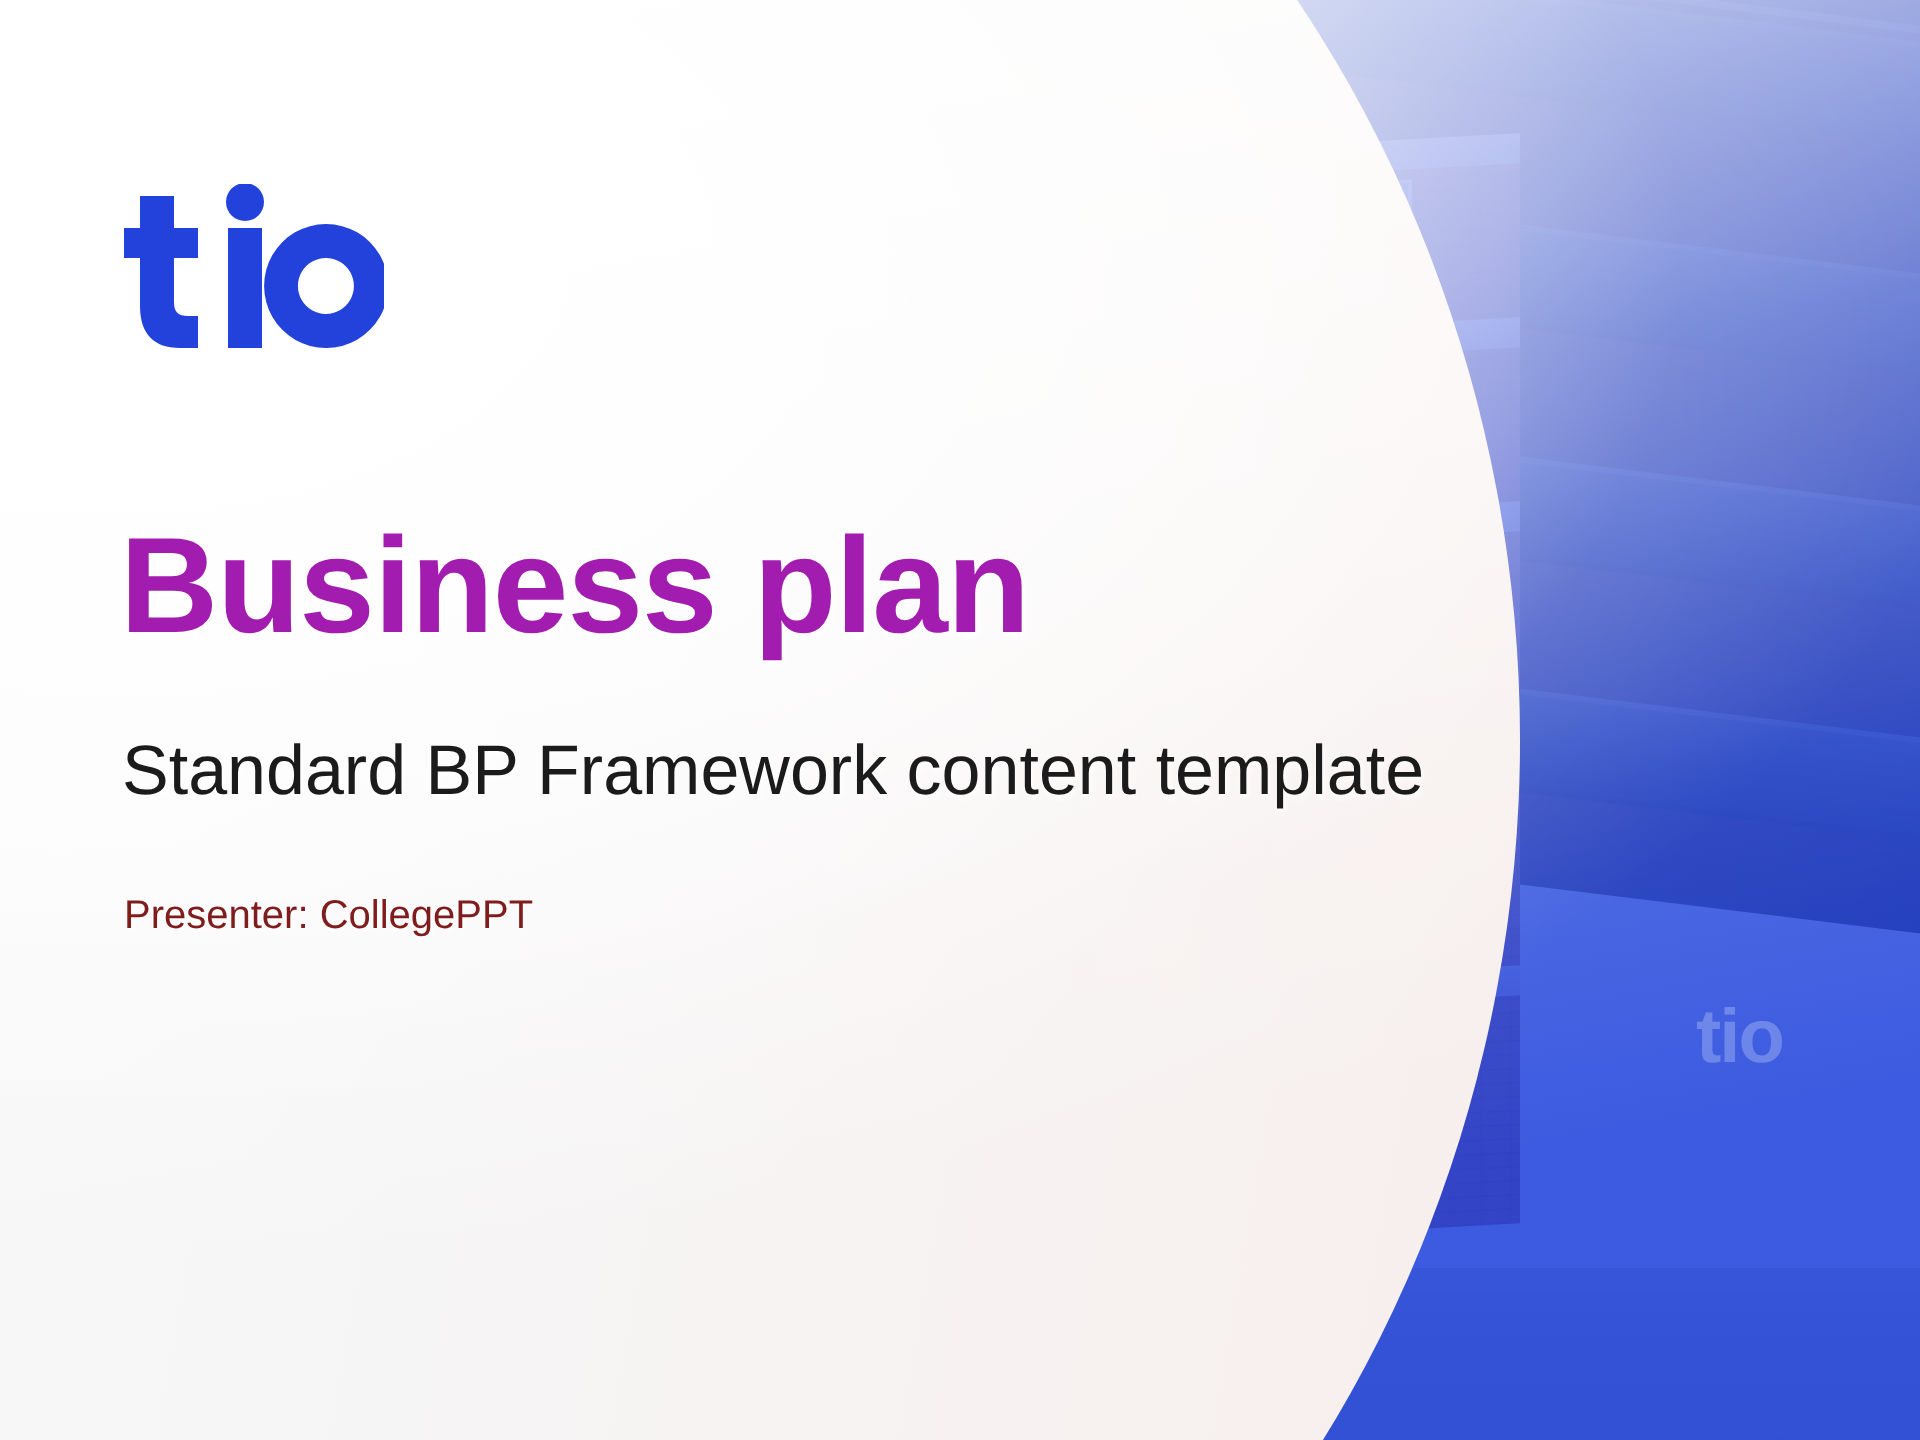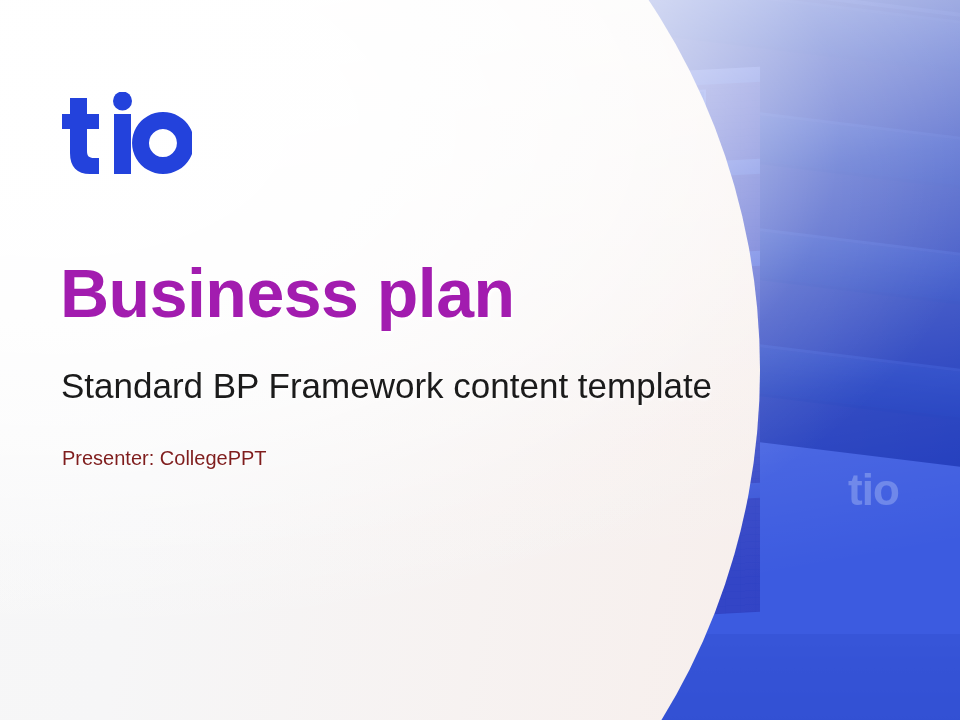--- a/index.html
+++ b/index.html
@@ -260,22 +260,22 @@
     font-size: 13px;
     color: #6d6d6d;
     letter-spacing: .2px;
     white-space: nowrap;
     text-shadow: 0 1px 2px rgba(255,255,255,.85);
   }
   
   .signage {
     position: absolute;
     left: 848px;
-    top: 468px;
-    font-size: 44px;
+    top: 500px;
+    font-size: 38px;
     font-weight: 700;
     color: rgba(215,228,255,.30);
     letter-spacing: -1px;
     line-height: 1;
   }
 </style>
 </head>
 <body>
 
 <div class="slide">

